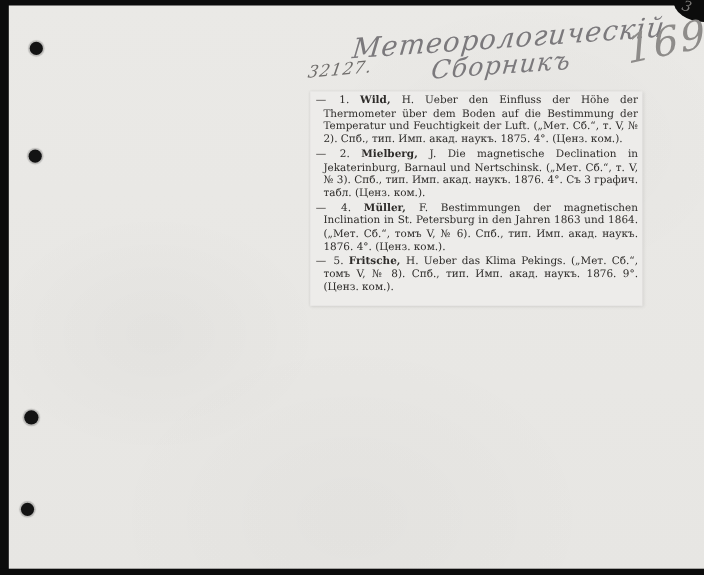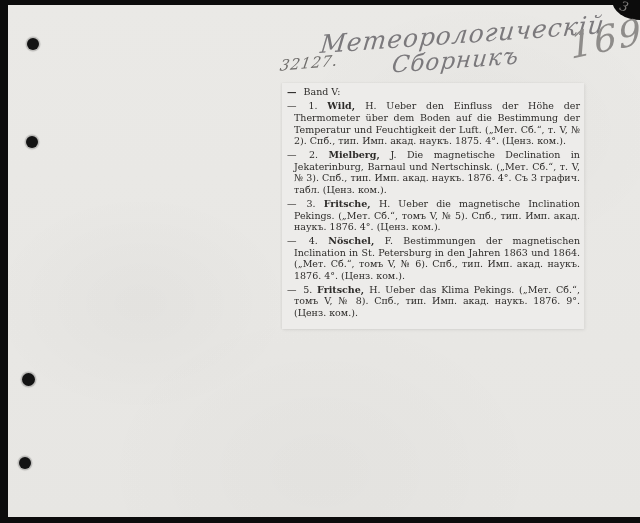--- a/index.html
+++ b/index.html
@@ -73,28 +73,26 @@
   <div class="hole hole4"></div>
 
   <div class="hw title1">Метеорологическій</div>
   <div class="hw title2">Сборникъ</div>
   <div class="hw archnum">32127.</div>
   <div class="hw pagenum">169</div>
   <div class="hw cornermark">3</div>
 
   <div class="clipping">
 
-    <p class="band"><span class="band-dash">—</span><span>Band V:</span></p>
 
     <p class="entry"><span class="dash">— </span><span class="num">1. </span><b class="surname">Wild, </b><span>H. Ueber den Einfluss der Höhe der Thermometer über dem Boden auf die Bestimmung der Temperatur und Feuchtigkeit der Luft. („Мет. Сб.“, т. V, № 2). Спб., тип. Имп. акад. наукъ. 1875. 4°. (Ценз. ком.).</span></p>
 
     <p class="entry"><span class="dash">— </span><span class="num">2. </span><b class="surname">Mielberg, </b><span>J. Die magnetische Declination in Jekaterinburg, Barnaul und Nertschinsk. („Мет. Сб.“, т. V, № 3). Спб., тип. Имп. акад. наукъ. 1876. 4°. Съ 3 графич. табл. (Ценз. ком.).</span></p>
 
-    <p class="entry"><span class="dash">— </span><span class="num">3. </span><b class="surname">Fritsche, </b><span>H. Ueber die magnetische Inclination Pekings. („Мет. Сб.“, томъ V, № 5). Спб., тип. Имп. акад. наукъ. 1876. 4°. (Ценз. ком.).</span></p>
 
-    <p class="entry"><span class="dash">— </span><span class="num">4. </span><b class="surname">Nöschel, </b><span>F. Bestimmungen der magnetischen Inclination in St. Petersburg in den Jahren 1863 und 1864. („Мет. Сб.“, томъ V, № 6). Спб., тип. Имп. акад. наукъ. 1876. 4°. (Ценз. ком.).</span></p>
+    <p class="entry"><span class="dash">— </span><span class="num">4. </span><b class="surname">Müller, </b><span>F. Bestimmungen der magnetischen Inclination in St. Petersburg in den Jahren 1863 und 1864. („Мет. Сб.“, томъ V, № 6). Спб., тип. Имп. акад. наукъ. 1876. 4°. (Ценз. ком.).</span></p>
 
     <p class="entry"><span class="dash">— </span><span class="num">5. </span><b class="surname">Fritsche, </b><span>H. Ueber das Klima Pekings. („Мет. Сб.“, томъ V, № 8). Спб., тип. Имп. акад. наукъ. 1876. 9°. (Ценз. ком.).</span></p>
 
 
 
   </div>
 </div>
 
 </body></html>

